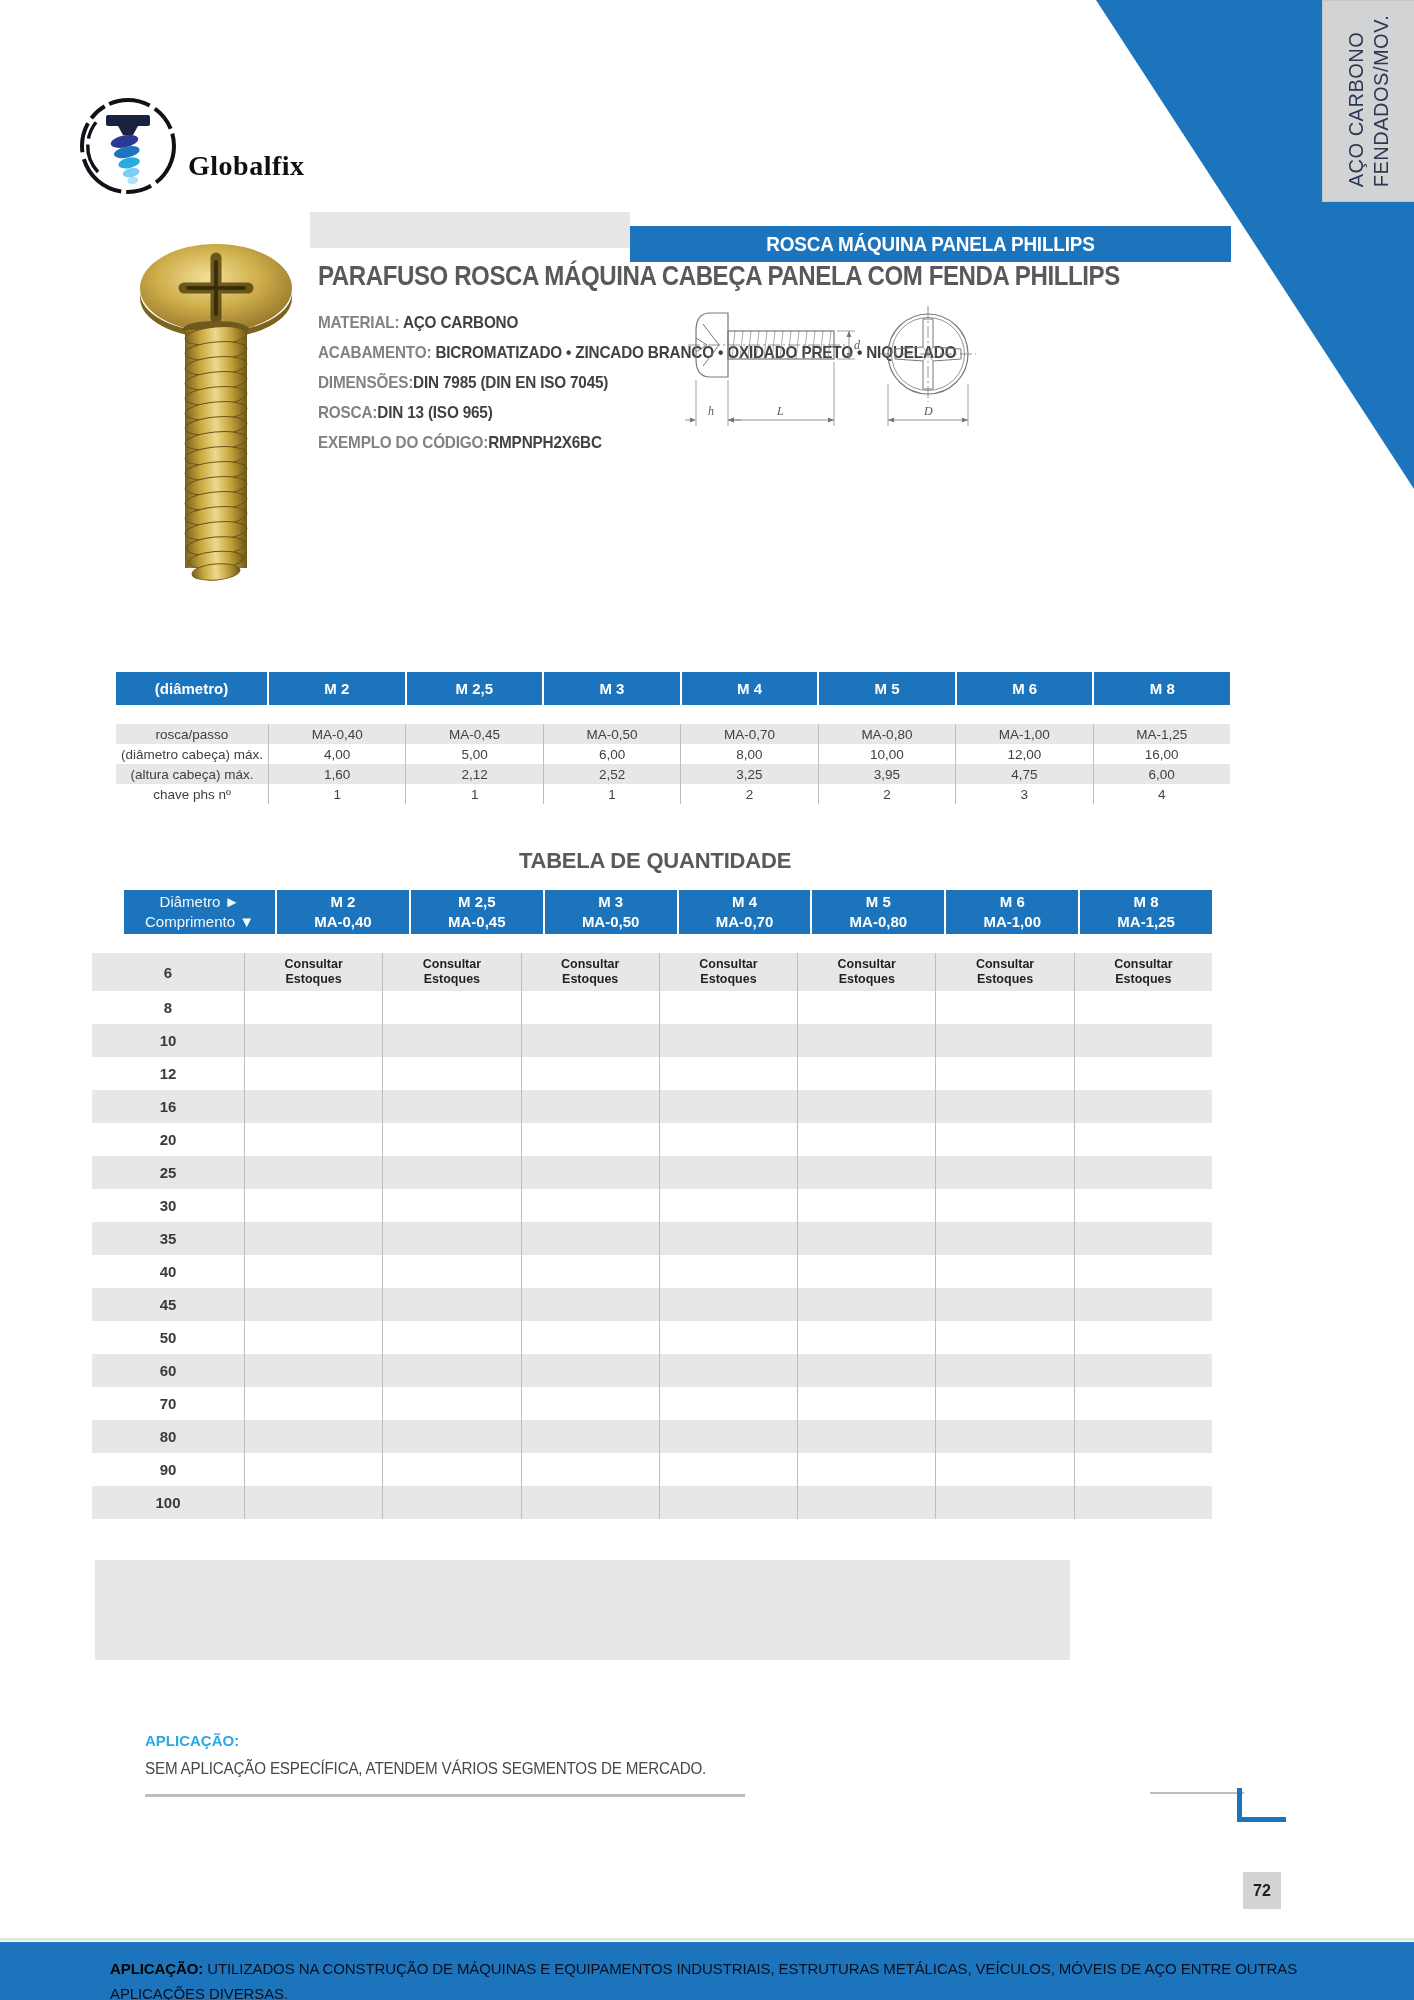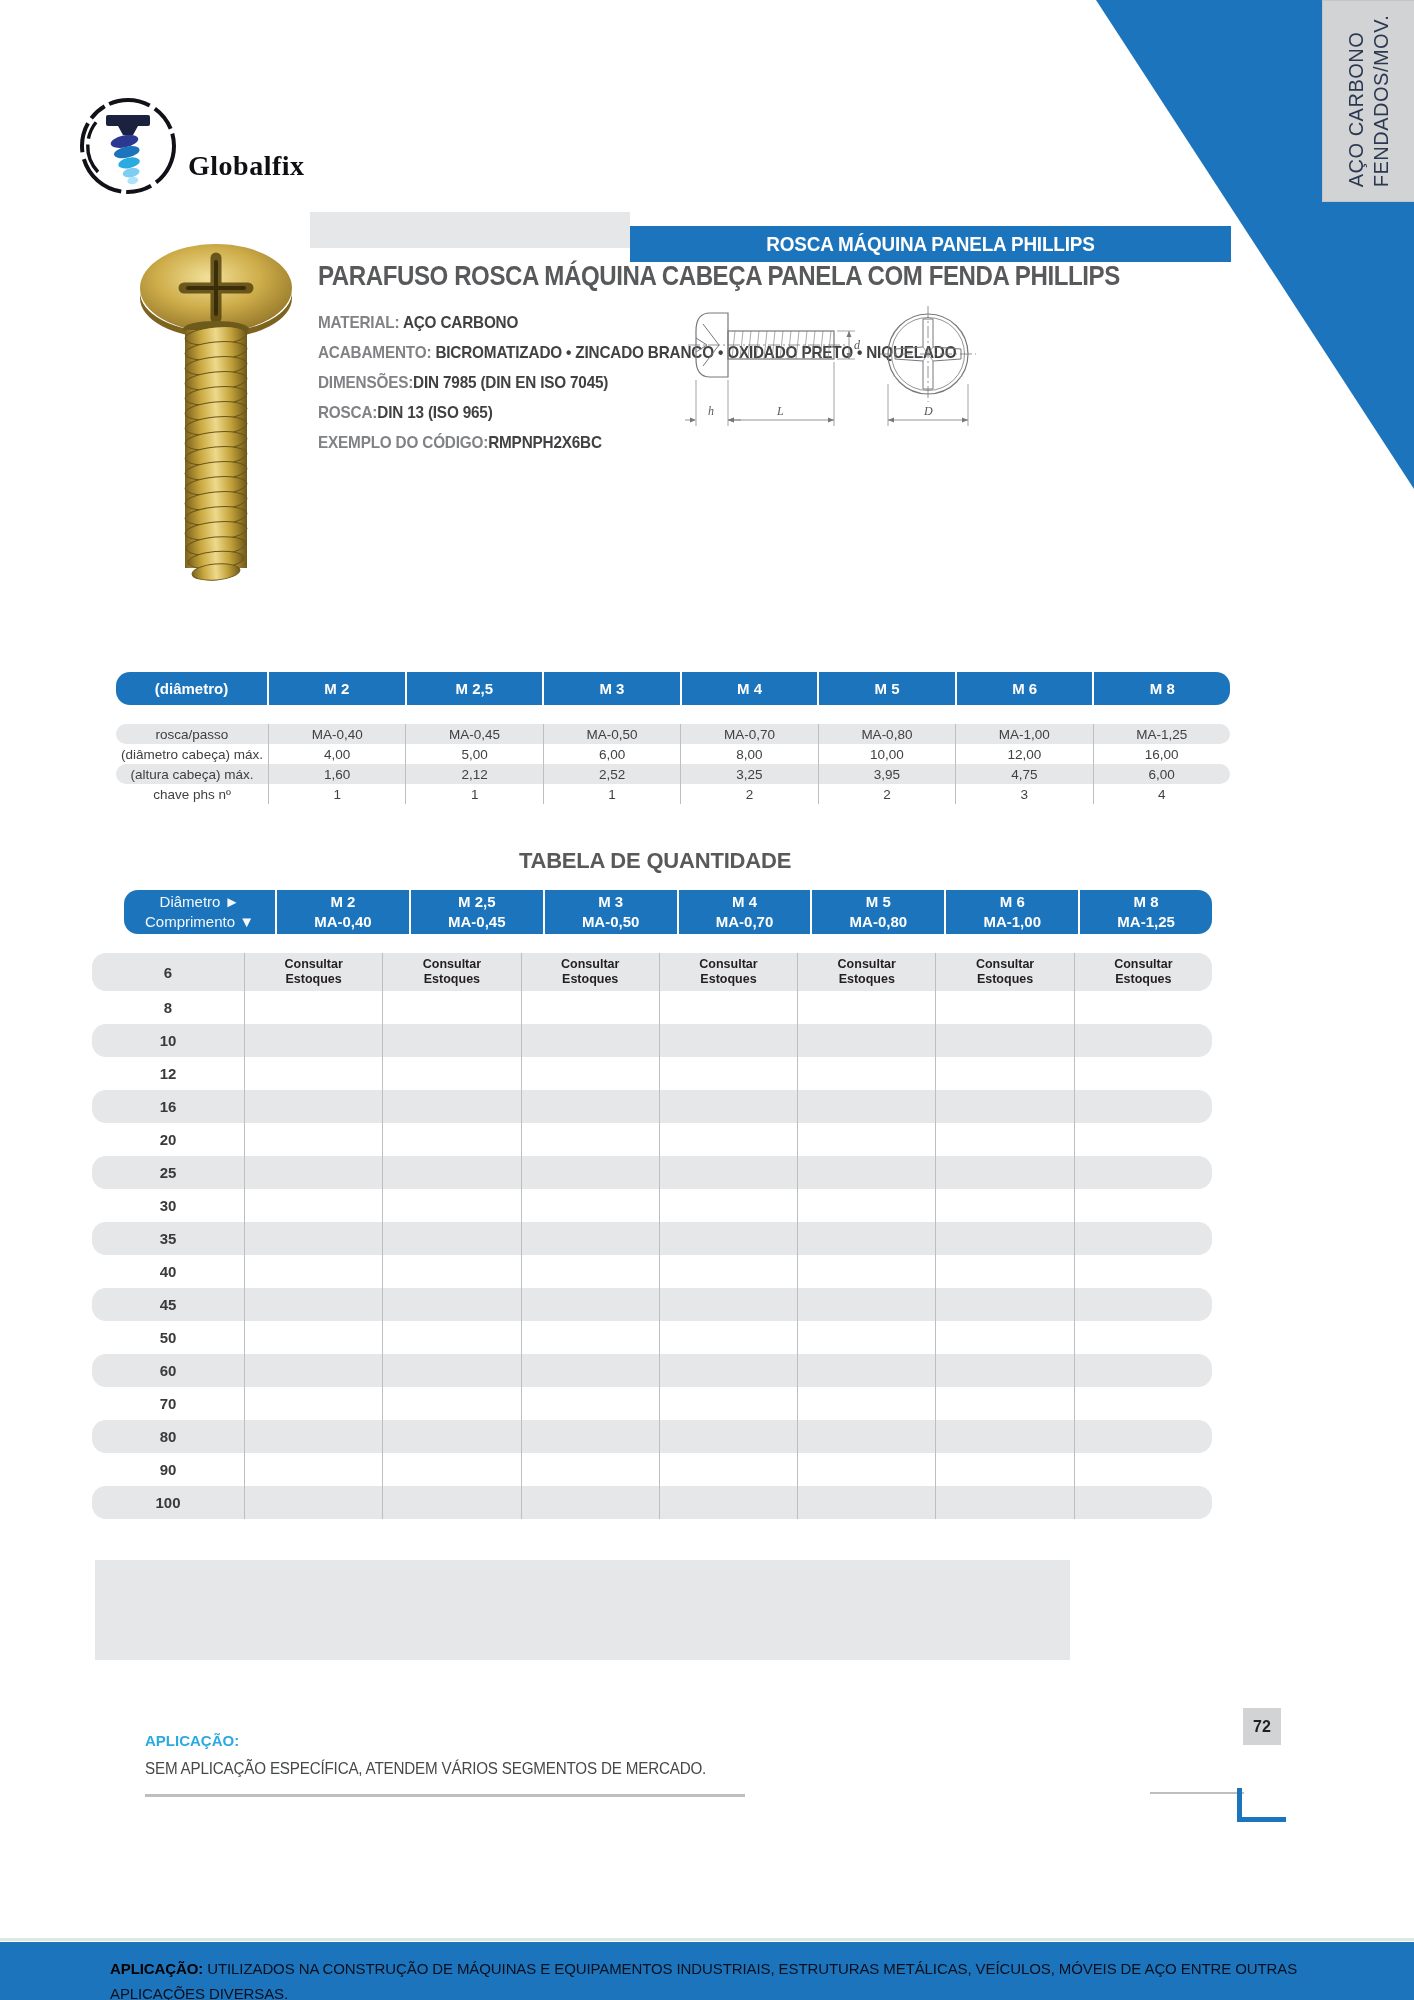--- a/index.html
+++ b/index.html
@@ -40,21 +40,21 @@
   .tech{position:absolute;left:683px;top:298px;}
 
   
   .sec-title{position:absolute;width:1140px;text-align:center;font-size:22px;font-weight:bold;
              color:#58595b;letter-spacing:-.2px;}
   .sec-title.dim{left:95px;top:640px;}
   .sec-title.qty{left:85px;top:848px;}
 
   
   .tbl{position:absolute;}
-  .tbl-row{display:flex;border-radius:14px;}
+  .tbl-row{display:flex;}
   .tbl-cell{box-sizing:border-box;display:flex;flex-direction:column;align-items:center;justify-content:center;
             text-align:center;}
   .head-row{background:#1c75bc;}
   .head-row .tbl-cell{color:#fff;font-weight:bold;font-size:15px;border-right:2px solid #fff;}
   .head-row .tbl-cell:last-child{border-right:none;}
   .body-wrap{margin-top:19px;}
   .body-row .tbl-cell{border-right:1px solid #bcbec0;color:#414042;}
   .body-row .tbl-cell:last-child{border-right:none;}
   .stripe{background:#e6e7e8;}
   .plain{background:#ffffff;}
@@ -84,21 +84,21 @@
   
   .app-label{position:absolute;left:145px;top:1732px;font-size:15px;font-weight:bold;color:#29abe2;}
   .app-text{position:absolute;left:145px;top:1760px;font-size:16px;color:#47484a;letter-spacing:-.2px;
             transform:scaleX(.95);transform-origin:left top;white-space:nowrap;}
   .app-divider{position:absolute;left:145px;top:1794px;width:600px;height:3px;background:#bcbec0;}
 
   
   .badge-line{position:absolute;left:1150px;top:1792px;width:94px;height:2px;background:#bcbec0;}
   .badge-corner{position:absolute;left:1237px;top:1788px;width:44px;height:29px;
                 border-left:5px solid #1c75bc;border-bottom:5px solid #1c75bc;}
-  .badge-square{position:absolute;left:1243px;top:1708px;width:38px;height:37px;background:#d1d3d4;
+  .badge-square{position:absolute;left:1243px;top:1872px;width:38px;height:37px;background:#d1d3d4;
                 display:flex;align-items:center;justify-content:center;
                 font-size:16px;font-weight:bold;color:#231f20;}
 
   
   .footer-topline{position:absolute;left:0;top:1938px;width:1414px;height:3px;background:#dde8e1;}
   .footer{position:absolute;left:0;top:1942px;width:1414px;height:58px;background:#1c75bc;
           box-sizing:border-box;padding:14px 0 0 110px;}
   .footer p{margin:0;width:1205px;font-size:15px;line-height:25px;color:#0a0f1e;letter-spacing:-.1px;}
   .footer .flab{font-weight:bold;color:#000;}
 </style>

